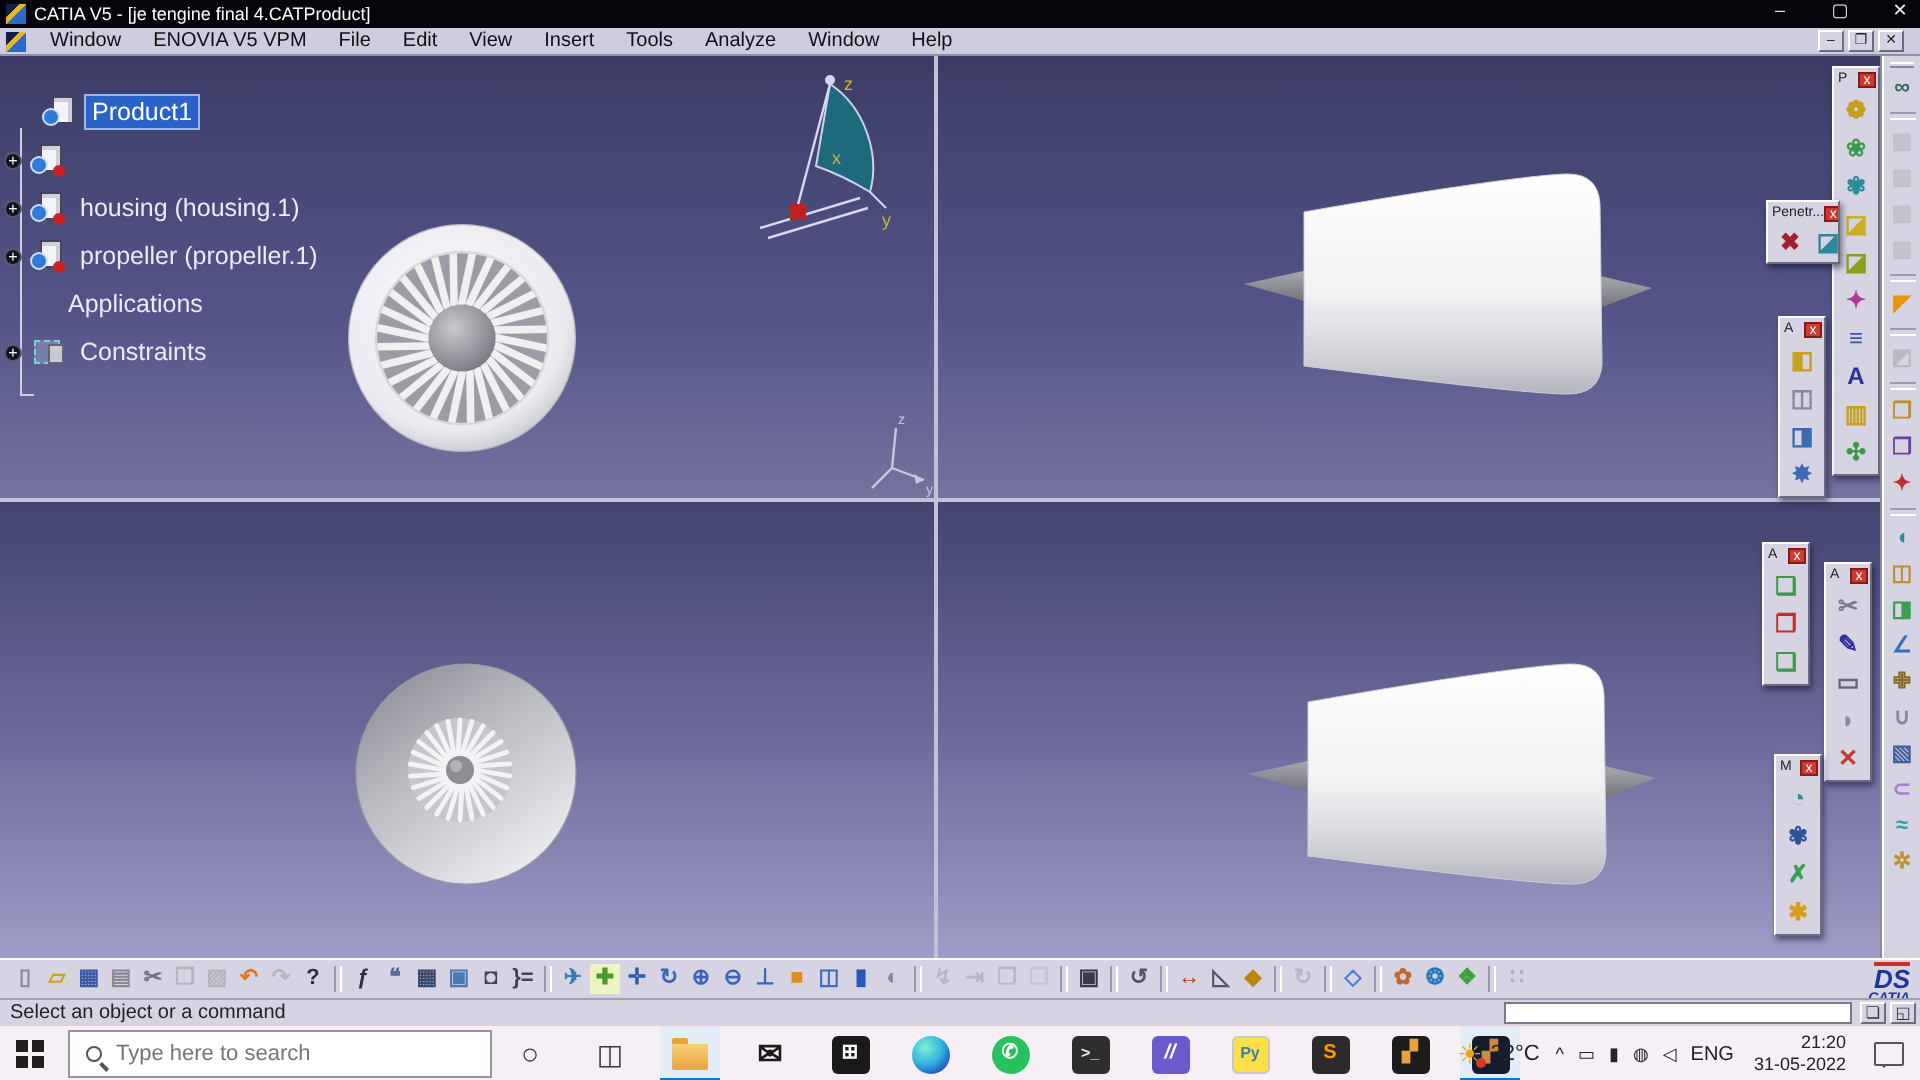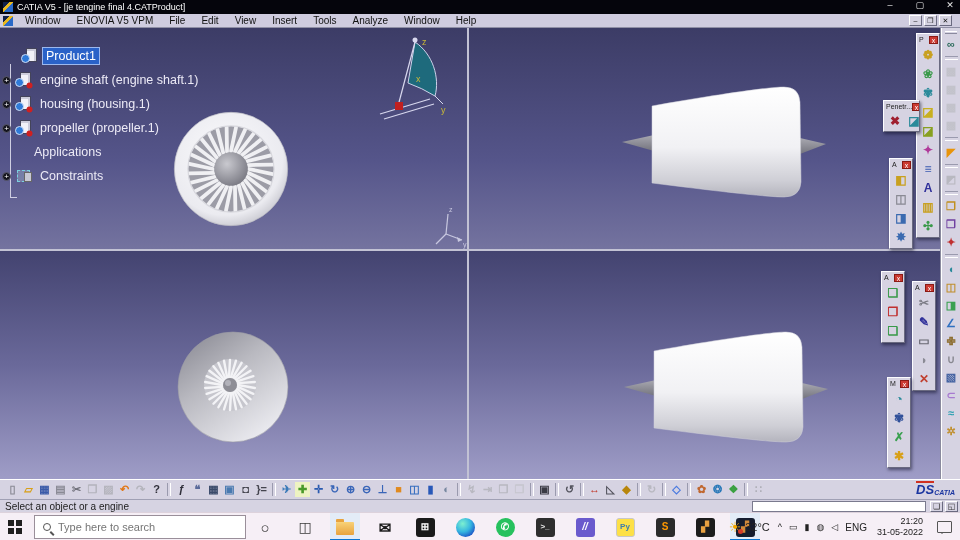--- a/index.html
+++ b/index.html
@@ -81,21 +81,21 @@
   
   .dock { position:absolute; right:0; top:0; width:19px; height:451px; background:#d6d3e2;
           border-left:1px solid #fff; box-shadow:-1px 0 0 #8a8a9e; display:flex; flex-direction:column;
           align-items:center; padding-top:3px; gap:3px; }
   .dock .tsep { width:13px; height:4px; border:none; border-top:1px solid #9a9aae; border-bottom:1px solid #fff; margin:1px 0; }
   .dock-handle { width:12px; height:3px; border-top:1px solid #fff; border-bottom:1px solid #8a8a9e; }
 
   
   .toolbar-main { position:absolute; left:0; top:479px; width:960px; height:20px; background:#d6d3e2;
           border-top:1px solid #fff; display:flex; align-items:center; padding-left:5px; gap:1px; }
-  .catia-logo { position:absolute; right:5px; top:1px; display:flex; align-items:flex-end; }
+  .catia-logo { position:absolute; right:5px; top:1px; display:flex; align-items:flex-end;flex-direction:column; }
   .ds { font-style:italic; font-weight:bold; font-size:13px; color:#1a35a0; border-top:2px solid #d03020; line-height:13px; }
   .catia-name { font-size:7px; font-weight:bold; font-style:italic; color:#1a35a0; }
 
   
   .statusbar { position:absolute; left:0; top:499px; width:960px; height:13px; background:#d6d3e2;
           border-top:1px solid #a0a0b4; font-size:10px; color:#222; }
   .status-msg { position:absolute; left:5px; top:1px; }
   .cmd-input { position:absolute; left:752px; top:1px; width:174px; height:11px; border:1px solid #7a7a8e;
           background:#fff; font-size:9px; padding:0 2px; font-family:"Liberation Sans",sans-serif; }
   .status-btns { position:absolute; right:2px; top:1px; display:flex; gap:2px; }
@@ -332,21 +332,20 @@
       <div>
 
       <div class="tree-row selected" data-name="tree-item-product1" style="padding-left: 6px;">
             <span class="expander" data-name="expander-icon" style="visibility: hidden;"></span>
             <span class="tree-icon product-icon" data-name="tree-node-icon"></span>
             <span class="tree-label" data-name="tree-item-label">Product1</span>
           </div>
           <div class="tree-row" data-name="tree-item-engine-shaft">
             <span class="expander" data-name="expander-icon"></span>
             <span class="tree-icon part-icon" data-name="tree-node-icon"></span>
-            <span class="tree-label" data-name="tree-item-label">engine shaft (engine shaft.1)</span>
           </div>
           <div class="tree-row" data-name="tree-item-housing">
             <span class="expander" data-name="expander-icon"></span>
             <span class="tree-icon part-icon" data-name="tree-node-icon"></span>
             <span class="tree-label" data-name="tree-item-label">housing (housing.1)</span>
           </div>
           <div class="tree-row" data-name="tree-item-propeller">
             <span class="expander" data-name="expander-icon"></span>
             <span class="tree-icon part-icon" data-name="tree-node-icon"></span>
             <span class="tree-label" data-name="tree-item-label">propeller (propeller.1)</span>
@@ -541,21 +540,21 @@
         <span class="tsep" data-name="separator"></span>
         <span class="tb-icon" style="color: rgb(176, 176, 184);" data-name="grid-disabled-icon">∷</span>
       </div>
     <div class="catia-logo" data-name="catia-logo">
       <span class="ds" data-name="ds-logo">DS</span>
       <span class="catia-name" data-name="catia-logo-text">CATIA</span>
     </div>
   </div>
 
   <div class="statusbar" data-name="status-bar">
-    <span class="status-msg" data-name="status-message">Select an object or a engine</span>
+    <span class="status-msg" data-name="status-message">Select an object or a command</span>
     <input class="cmd-input" data-name="power-input-field" value="" style="">
     <div class="status-btns">
 
     <span data-name="power-input-toggle-button">❏</span>
         <span data-name="doc-window-button">◱</span>
       </div>
   </div>
 
   <div class="taskbar" data-name="windows-taskbar">
     <span class="start-btn" data-name="start-button"></span>

